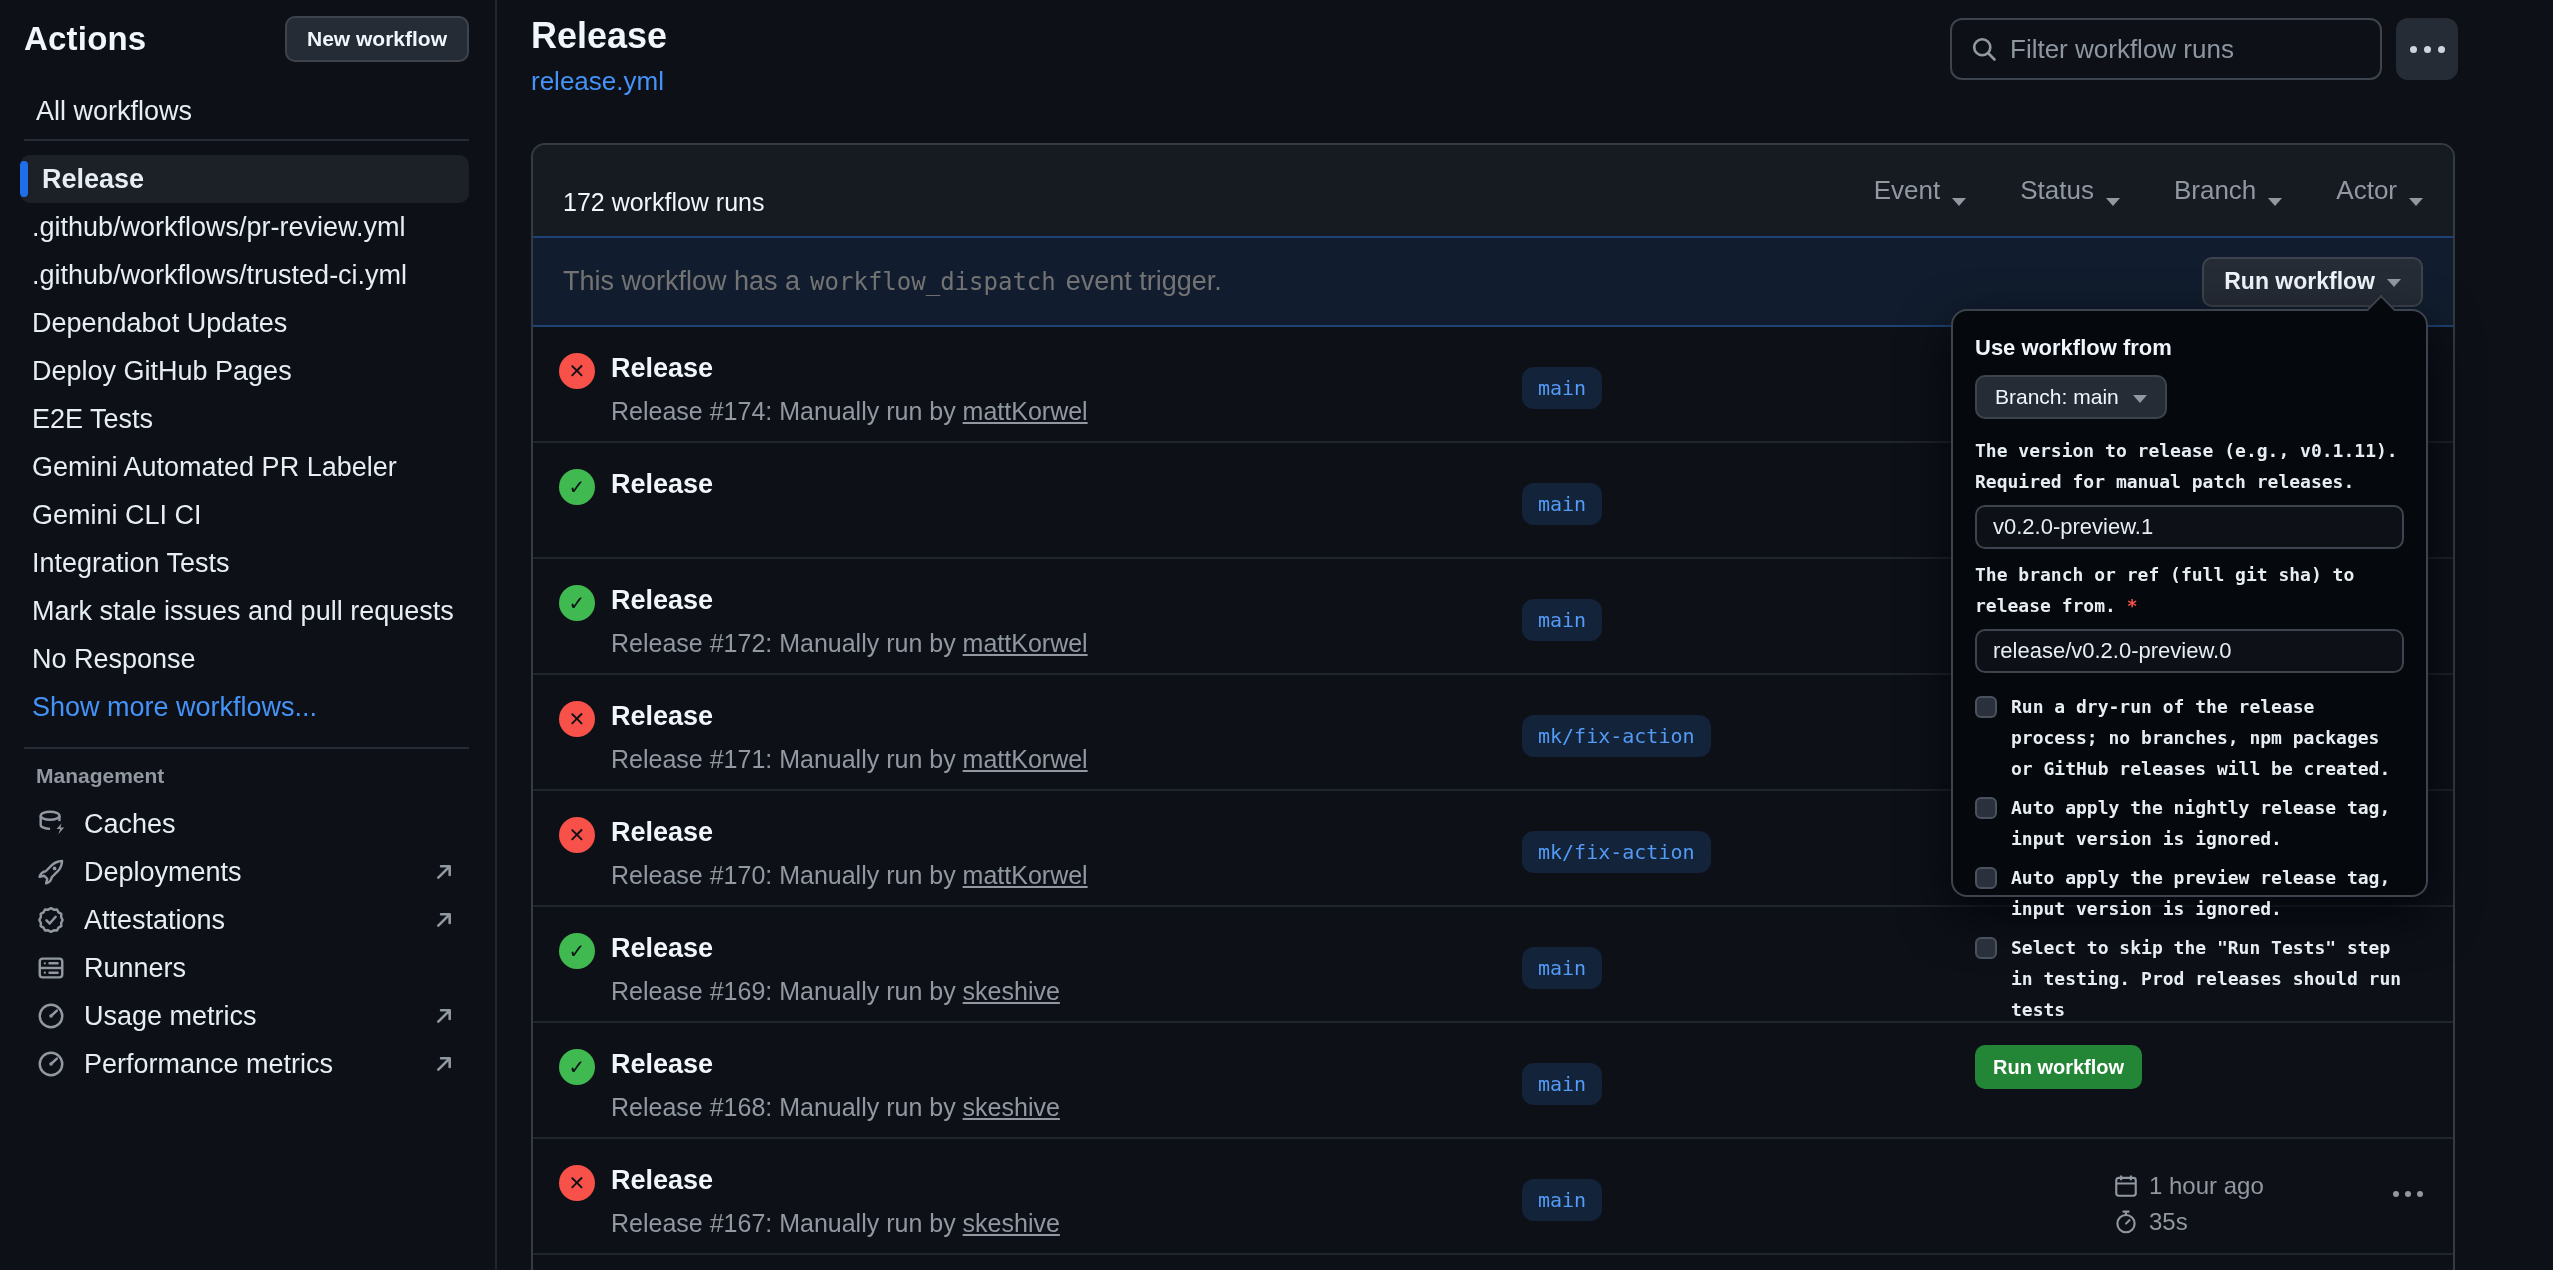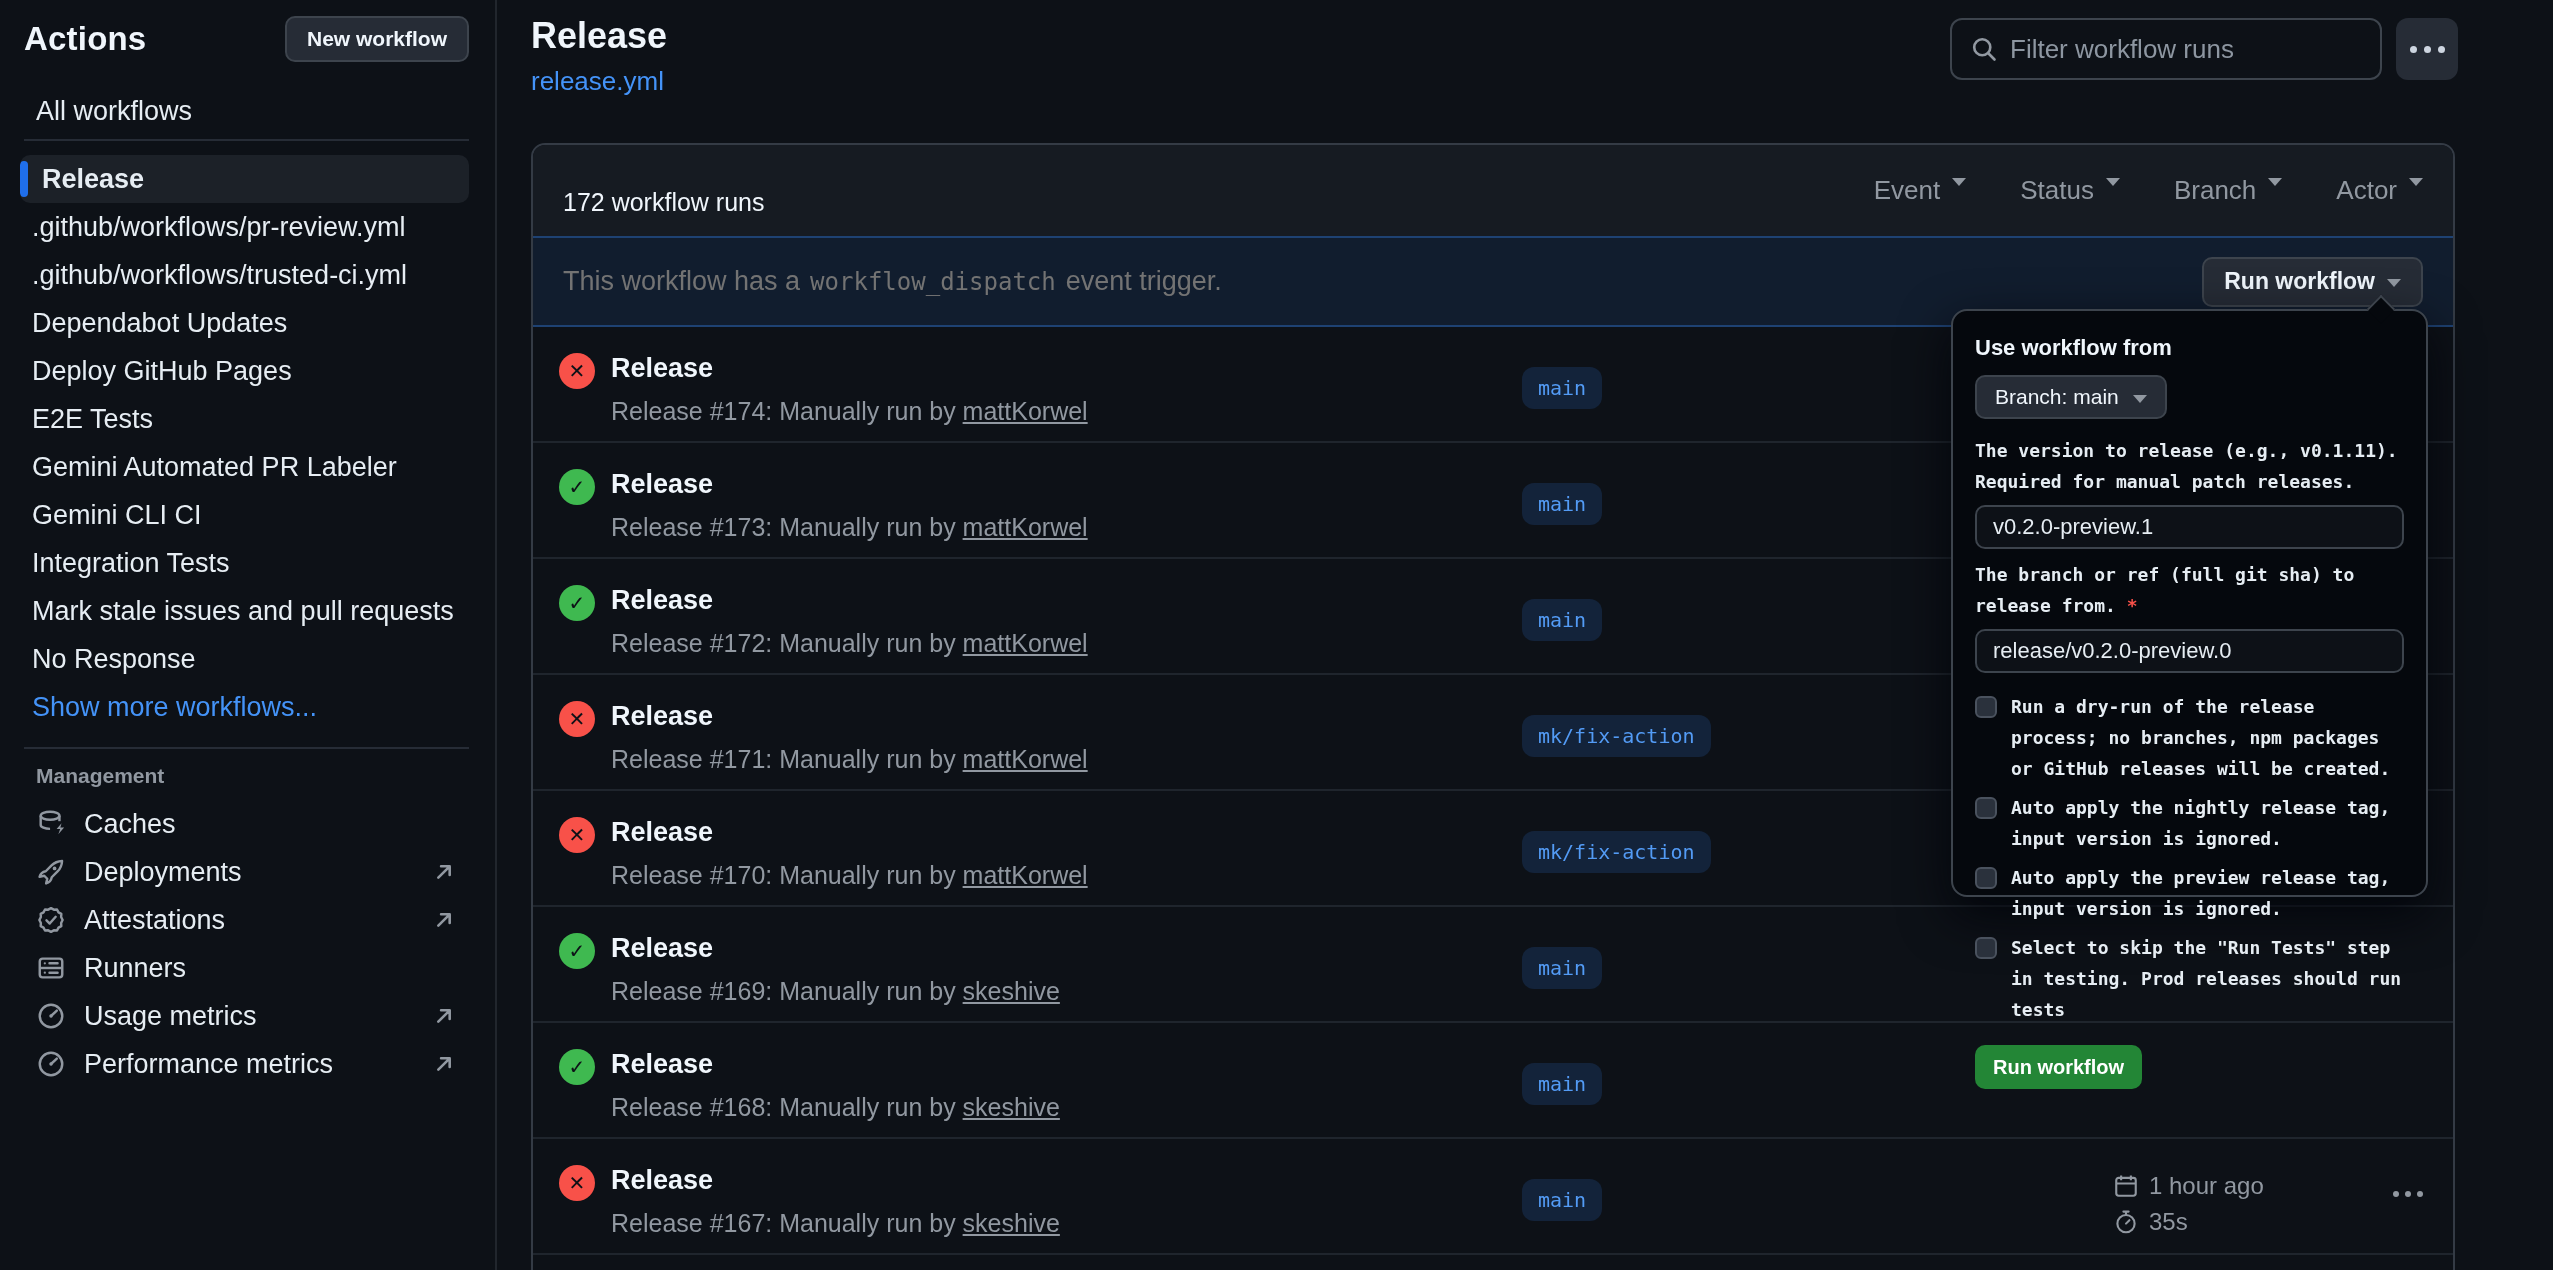--- a/index.html
+++ b/index.html
@@ -48,21 +48,21 @@
   .search-box input { position: absolute; inset: 0; background: transparent; border: none; outline: none; color: #e6edf3; font-size: 26px; font-family: inherit; padding-left: 58px; }
   .search-box input::placeholder { color: #8d96a1; }
   .kebab-btn { position: absolute; left: 2396px; top: 18px; width: 62px; height: 62px; border-radius: 12px; background: #262c36; border: none; display: flex; align-items: center; justify-content: center; gap: 7px; cursor: pointer; }
   .dot { width: 7px; height: 7px; border-radius: 50%; background: #cdd5e0; }
 
   
   .runs-card { position: absolute; left: 531px; top: 143px; width: 1924px; height: 1140px; border: 2px solid #343b45; border-radius: 14px; background: #0d1117; overflow: hidden; }
   .card-header { height: 91px; background: #161b22; display: flex; align-items: center; padding: 0 30px; }
   .runs-count { font-size: 25px; font-weight: 400; color: #f0f6fc; margin-top: 24px; }
   .filters { margin-left: auto; display: flex; gap: 54px; align-items: center; }
-  .filter-btn { display: flex; align-items: flex-start; gap: 12px; font-size: 26px; color: #9198a1; background: none; border: none; font-family: inherit; cursor: pointer; padding: 0; }
+  .filter-btn { display: flex; align-items: flex-end; gap: 12px; font-size: 26px; color: #9198a1; background: none; border: none; font-family: inherit; cursor: pointer; padding: 0; }
   .caret { width: 0; height: 0; border-left: 7px solid transparent; border-right: 7px solid transparent; border-top: 8px solid currentColor; margin-top: 3px; }
   .caret.gray { color: #9198a1; }
 
   .banner { height: 91px; background: #111d2e; border-top: 2px solid #1e4273; border-bottom: 2px solid #1e4273; display: flex; align-items: center; padding: 0 30px; }
   .banner-text { font-size: 27px; color: #737373; }
   .banner-code { font-family: "DejaVu Sans Mono", monospace; font-size: 24px; margin: 0 10px; }
   .banner .btn-secondary { margin-left: auto; height: 50px; font-size: 23px; }
 
   .run-row { position: relative; height: 116px; border-bottom: 2px solid #1f252d; }
   .run-status { position: absolute; left: 26px; top: 26px; width: 36px; height: 36px; border-radius: 50%; display: flex; align-items: center; justify-content: center; font-size: 20px; font-weight: 700; color: #0d1117; }
@@ -282,21 +282,20 @@
     <div id="runs-list">
         <div class="run-row">
           <span class="run-status failure">✕</span>
           <a class="run-title">Release</a>
           <div class="run-sub"><span>Release #174: Manually run by </span><a class="run-actor">mattKorwel</a></div>
           <span class="branch-chip">main</span>
         </div>
         <div class="run-row">
           <span class="run-status success">✓</span>
           <a class="run-title">Release</a>
-          <div class="run-sub"><span>Release #173: Manually run by </span><a class="run-actor">mattKorwel</a></div>
           <span class="branch-chip">main</span>
         </div>
         <div class="run-row">
           <span class="run-status success">✓</span>
           <a class="run-title">Release</a>
           <div class="run-sub"><span>Release #172: Manually run by </span><a class="run-actor">mattKorwel</a></div>
           <span class="branch-chip">main</span>
         </div>
         <div class="run-row">
           <span class="run-status failure">✕</span>

